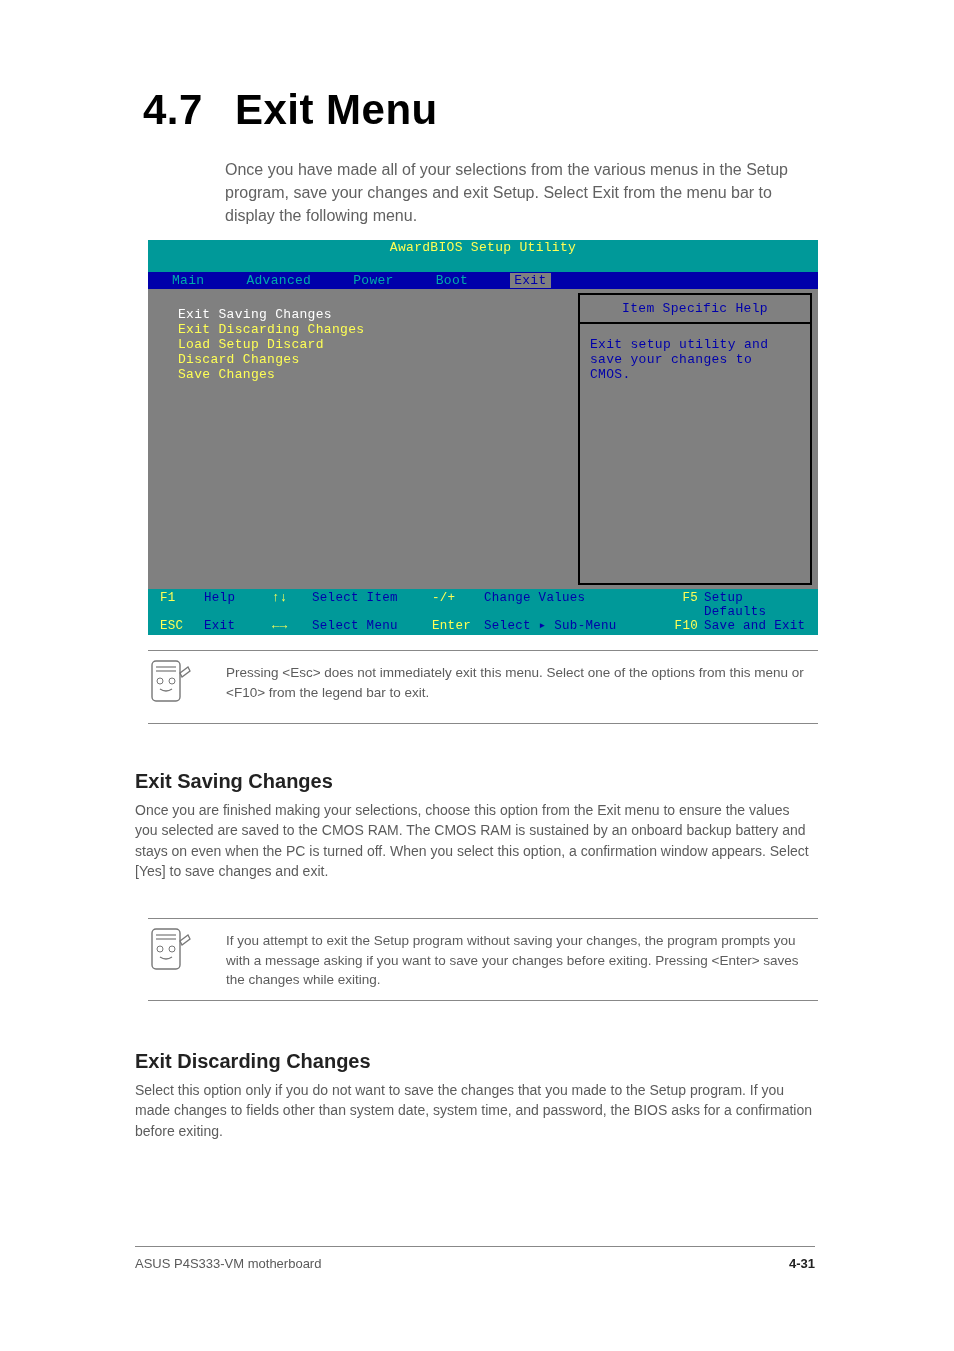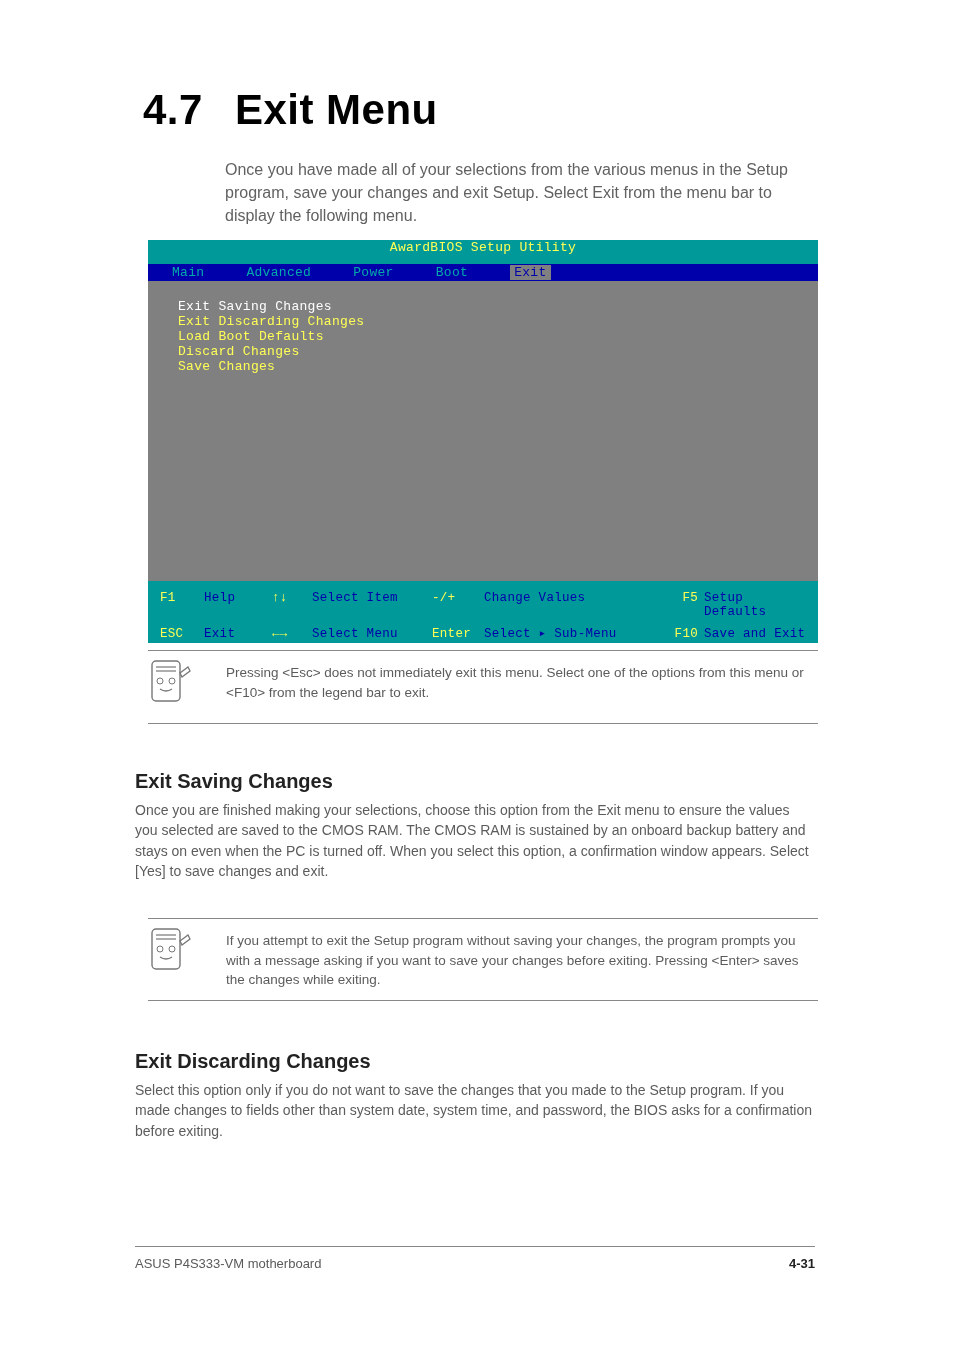--- a/index.html
+++ b/index.html
@@ -43,21 +43,21 @@
     background: #808080;
     font-family: "Courier New", monospace;
     font-size: 13px;
     letter-spacing: 0.3px;
   }
   .bios-titlebar {
     background: #009999;
     color: #ffff55;
     text-align: center;
     padding: 0 0 0 0;
-    height: 24px;
+    height: 32px;
     line-height: 16px;
   }
   .bios-tabs {
     background: #0000AA;
     color: #00AAAA;
     height: 17px;
     display: flex;
     align-items: center;
     padding-left: 24px;
     gap: 8px;
@@ -106,21 +106,21 @@
     line-height: 1.15;
   }
 
   .bios-footer {
     background: #009999;
     color: #ffff55;
     padding: 2px 8px 2px 12px;
     line-height: 14px;
     font-size: 12.5px;
   }
-  .bios-footer-row { display: flex; margin-top: 8px; }
+  .bios-footer-row { display: flex; }
   .fk  { width: 44px; color: #ffff55; }
   .ftx { width: 68px; color: #0000AA; font-family: Liberation Mono, monospace; }
   .far { width: 40px; color: #ffff55; }
   .ftx2{ width: 120px; color: #0000AA; }
   .fkey{ width: 52px; color: #ffff55; text-align:left;}
   .ftx3{ width: 180px; color: #0000AA; }
   .fk2 { width: 40px; color: #ffff55; text-align:right; padding-right:6px;}
   .ftx4{ flex:1; color: #0000AA; }
 
   
@@ -206,23 +206,28 @@
     <span>Main</span>
     <span>Advanced</span>
     <span>Power</span>
     <span>Boot</span>
     <span class="active">Exit</span>
   </div>
   <div class="bios-body">
     <div class="bios-left">
       <div class="sel">Exit Saving Changes</div>
       <div>Exit Discarding Changes</div>
-      <div>Load Boot Defaults</div>
+      <div>Load Setup Discard</div>
       <div>Discard Changes</div>
       <div>Save Changes</div>
+    </div>
+    <div class="bios-right">
+      <div class="help-title">Item Specific Help</div>
+      <div class="help-divider"></div>
+      <div class="help-body">Exit setup utility and save your changes to CMOS.</div>
     </div>
   </div>
   <div class="bios-footer">
     <div class="bios-footer-row">
       <span class="fk">F1</span>
       <span class="ftx">Help</span>
       <span class="far">↑↓</span>
       <span class="ftx2">Select Item</span>
       <span class="fkey">-/+</span>
       <span class="ftx3">Change Values</span>

